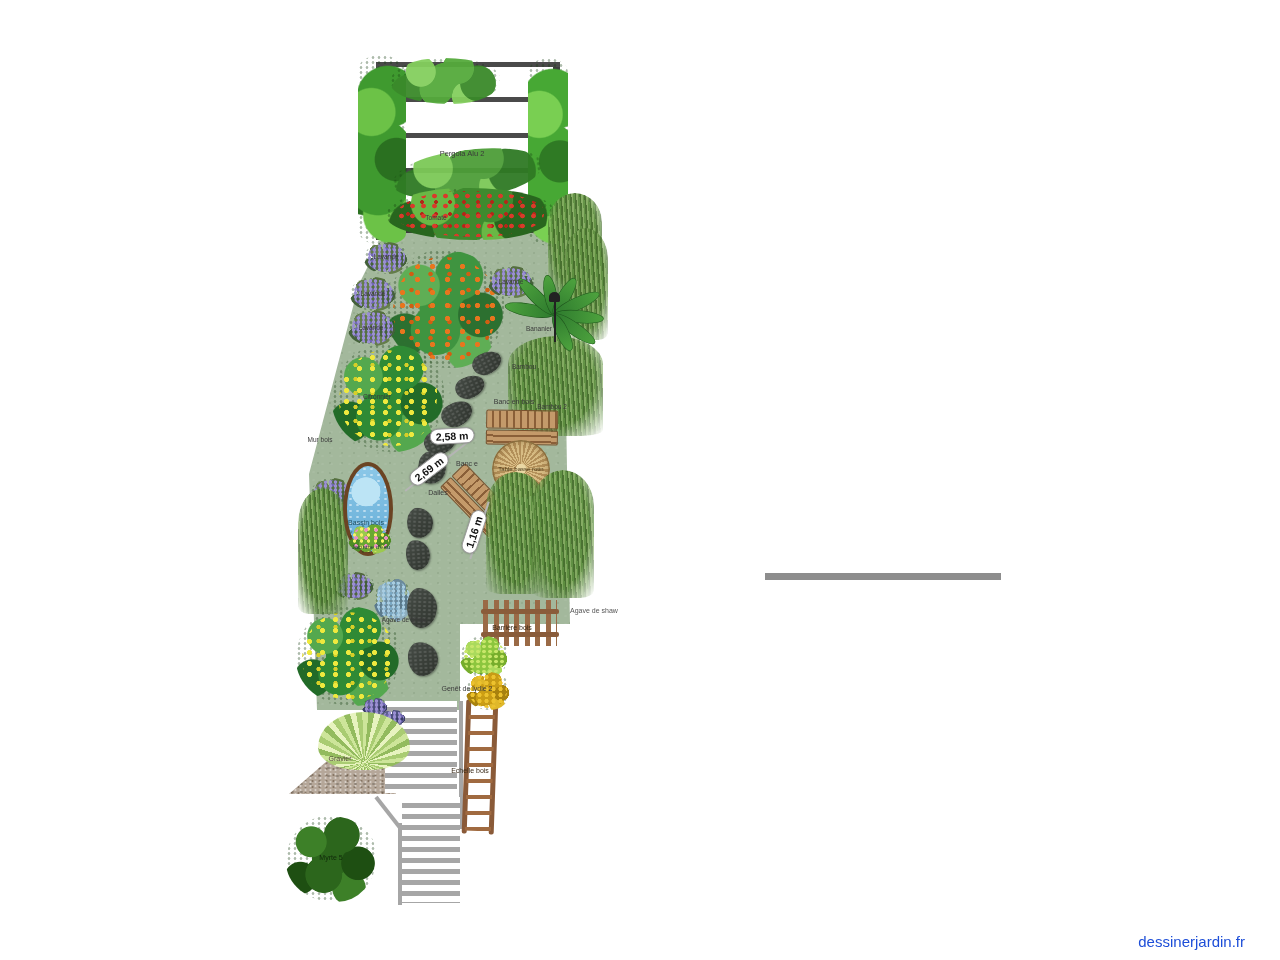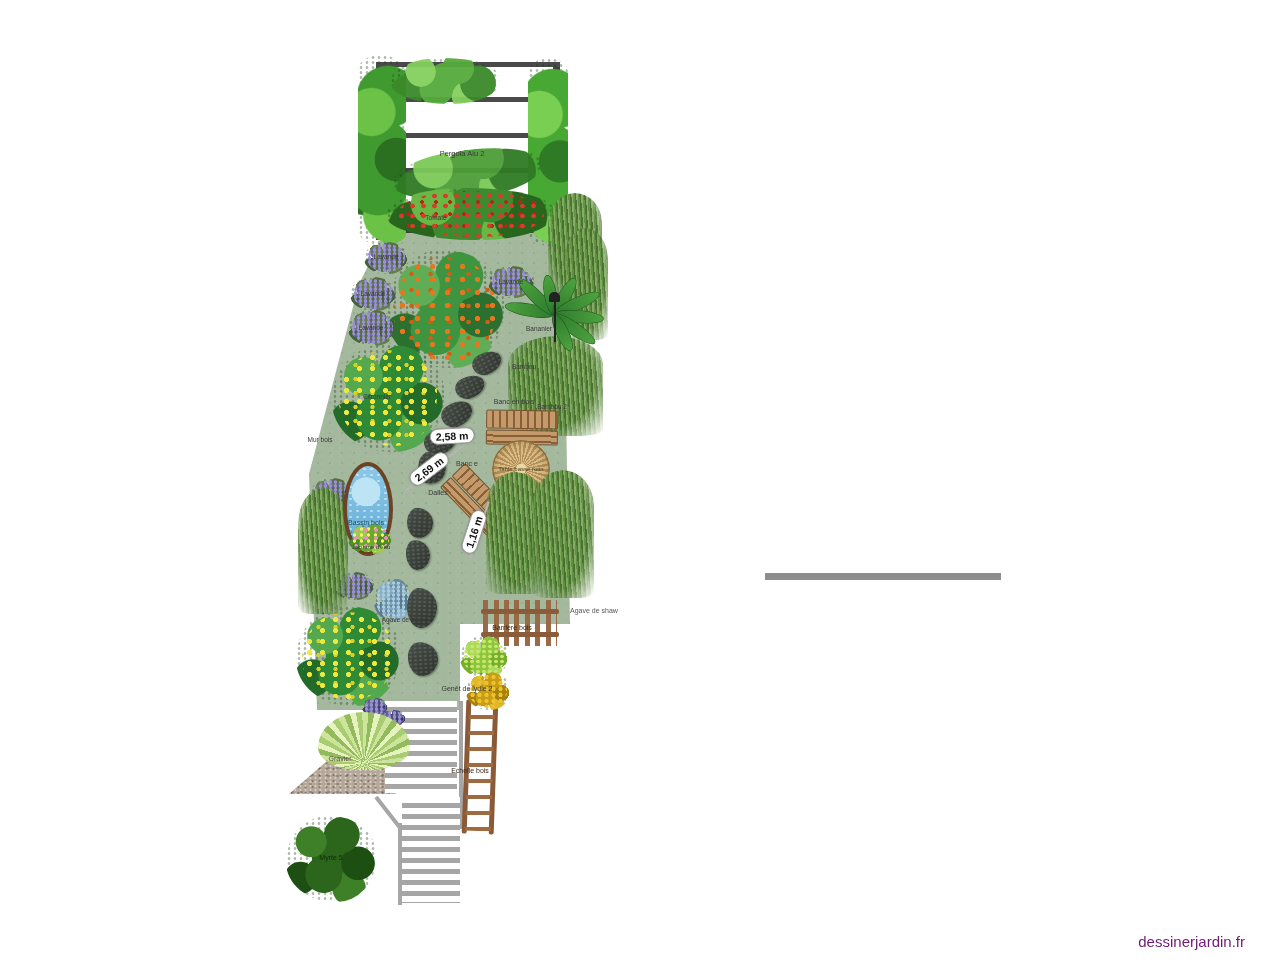--- a/index.html
+++ b/index.html
@@ -95,21 +95,21 @@
     box-shadow:inset 0 0 0 .6px rgba(18,58,18,.65);}
 
   
   .lbl{position:absolute;font-size:7px;color:#3a3a3a;white-space:nowrap;
     transform:translate(-50%,-50%);line-height:1;z-index:40;}
   .pill{position:absolute;background:#fff;border:1px solid #9a9a9a;border-radius:8px;
     padding:0 5px;font-weight:700;font-size:10.5px;color:#111;line-height:14px;
     box-shadow:0 0 2px rgba(0,0,0,.25);white-space:nowrap;z-index:50;
     transform:translate(-50%,-50%) rotate(var(--r,0deg));}
   .mline{position:absolute;height:1.5px;background:#b5b5b5;transform-origin:0 50%;z-index:30;}
-  .watermark{position:absolute;right:35px;bottom:10px;font-size:15px;color:#701a75;margin-top:20px;}
+  .watermark{position:absolute;right:35px;bottom:10px;font-size:15px;color:#1d4ed8;margin-top:20px;}
 </style>
 </head>
 <body>
 
 <div class="canvas">
 
   <div class="abs lawn" style="left:300px;top:228px;width:275px;height:486px;
               clip-path:polygon(85px 4px,263px 4px,267px 240px,270px 396px,160px 396px,160px 482px,17px 482px,9px 246px,59px 56px);"></div>
 
   <div class="abs gravel" style="left:288px;top:700px;width:110px;height:96px;

